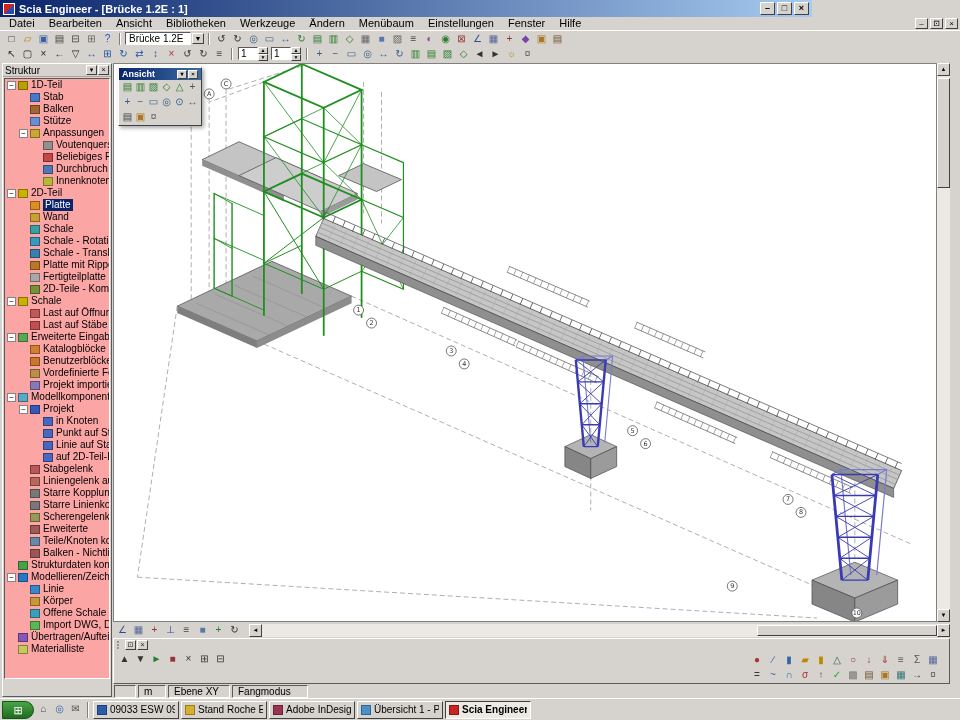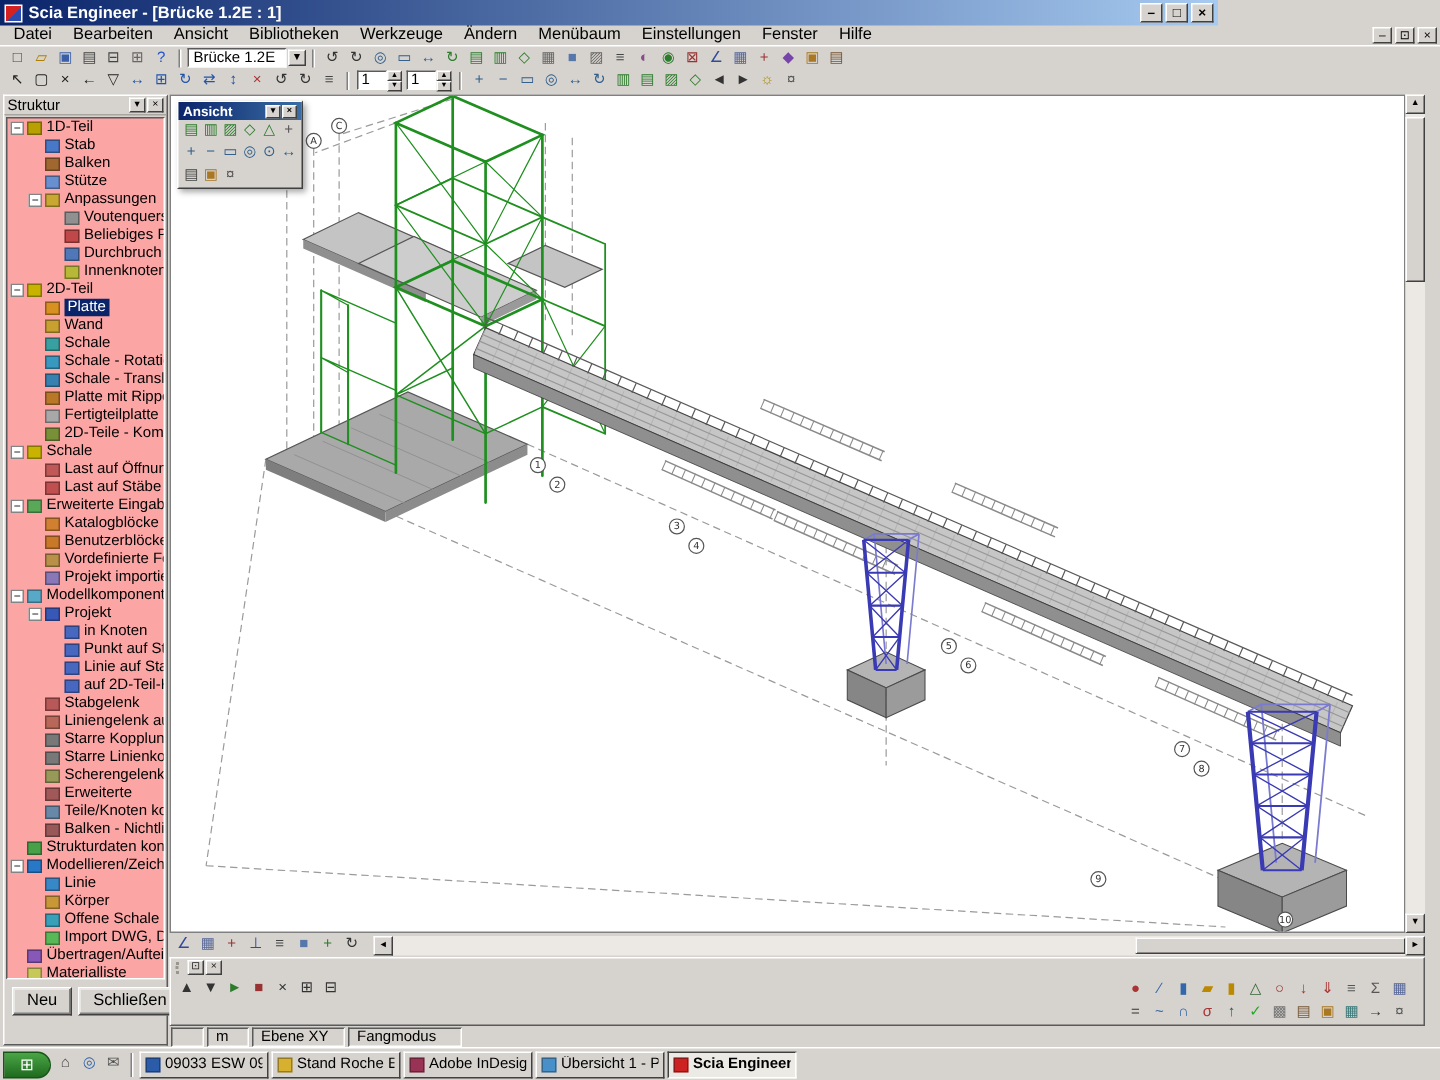--- a/index.html
+++ b/index.html
@@ -561,24 +561,20 @@
         <span class="ticon" style="background: rgb(136, 88, 184);"></span>
         <span class="tlabel">Übertragen/Aufteilen/V</span>
       </div>
 
       <div class="tree-row" data-level="0" data-expand="n">
         <span class="expander"></span>
         <span class="ticon" style="background: rgb(200, 200, 88);"></span>
         <span class="tlabel">Materialliste</span>
       </div>
     </div>
-  <div id="struktur-buttons">
-    <button class="btn">Neu</button>
-    <button class="btn">Schließen</button>
-  </div>
   <div id="struktur-footer"></div>
 </div>
 
 <div id="viewport">
   <svg viewBox="0 0 824 559" width="822" height="557" xmlns="http://www.w3.org/2000/svg">
     <g stroke="#9a9a9a" stroke-width="0.8" stroke-dasharray="5 3" fill="none">
       <path d="M63,243 L23,515"></path>
         <path d="M23,515 L705,556"></path>
         <path d="M143,278 L755,547"></path>
       <path d="M238,233 L800,482"></path>

